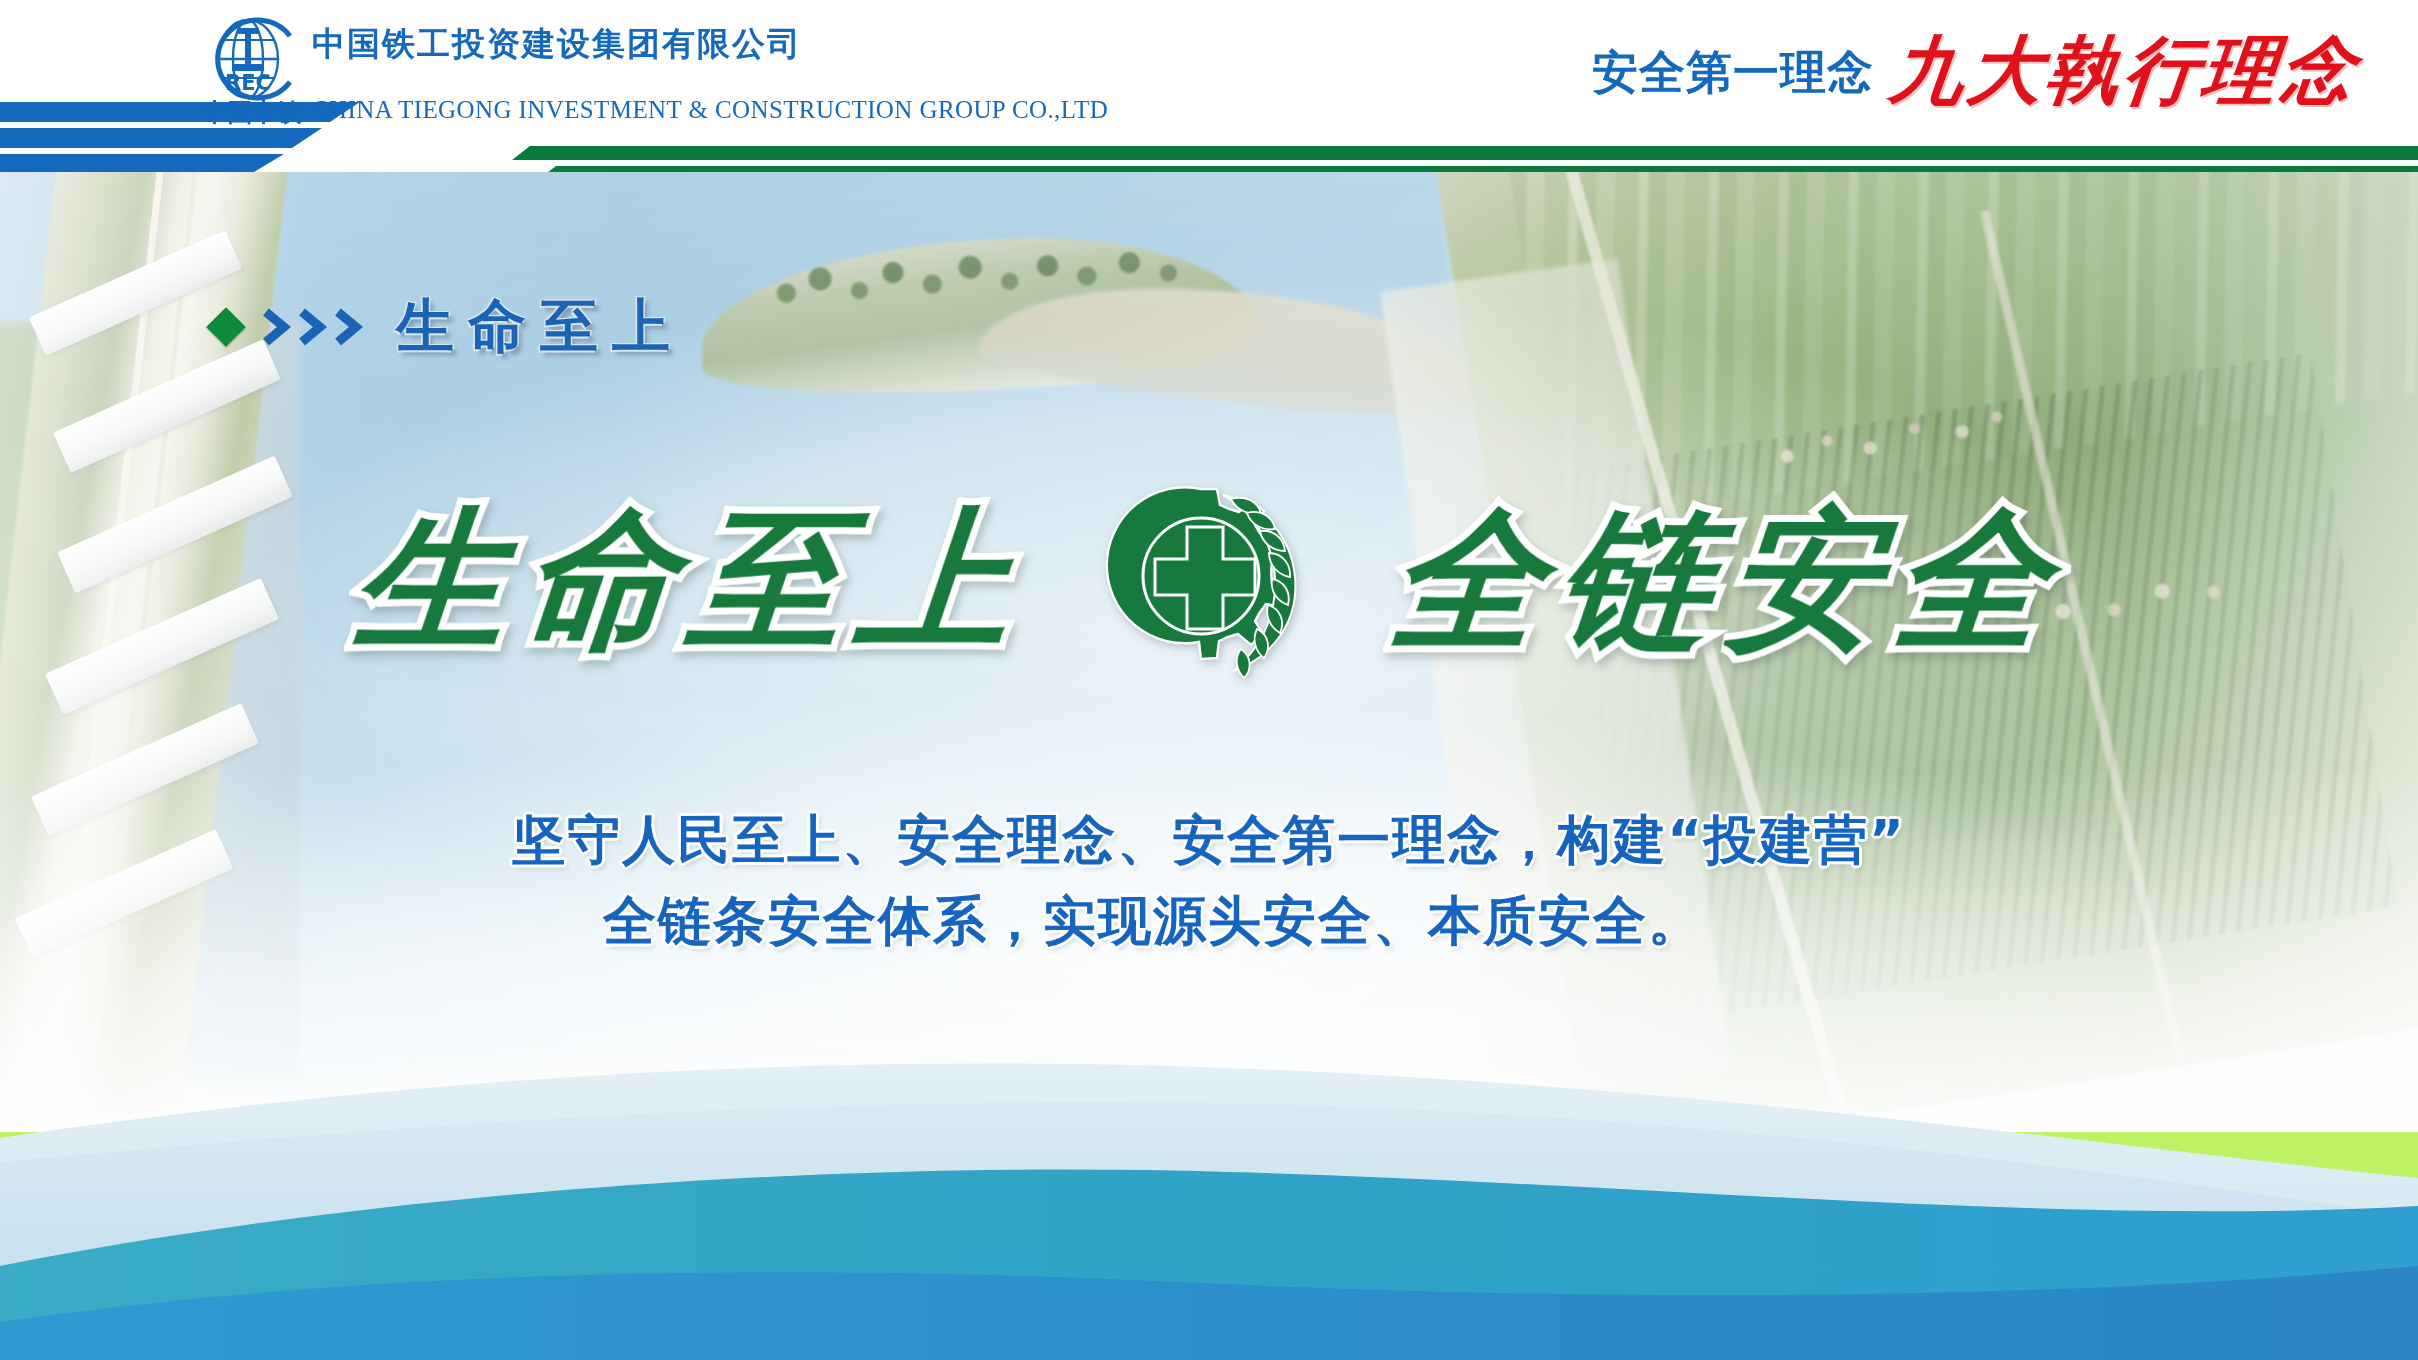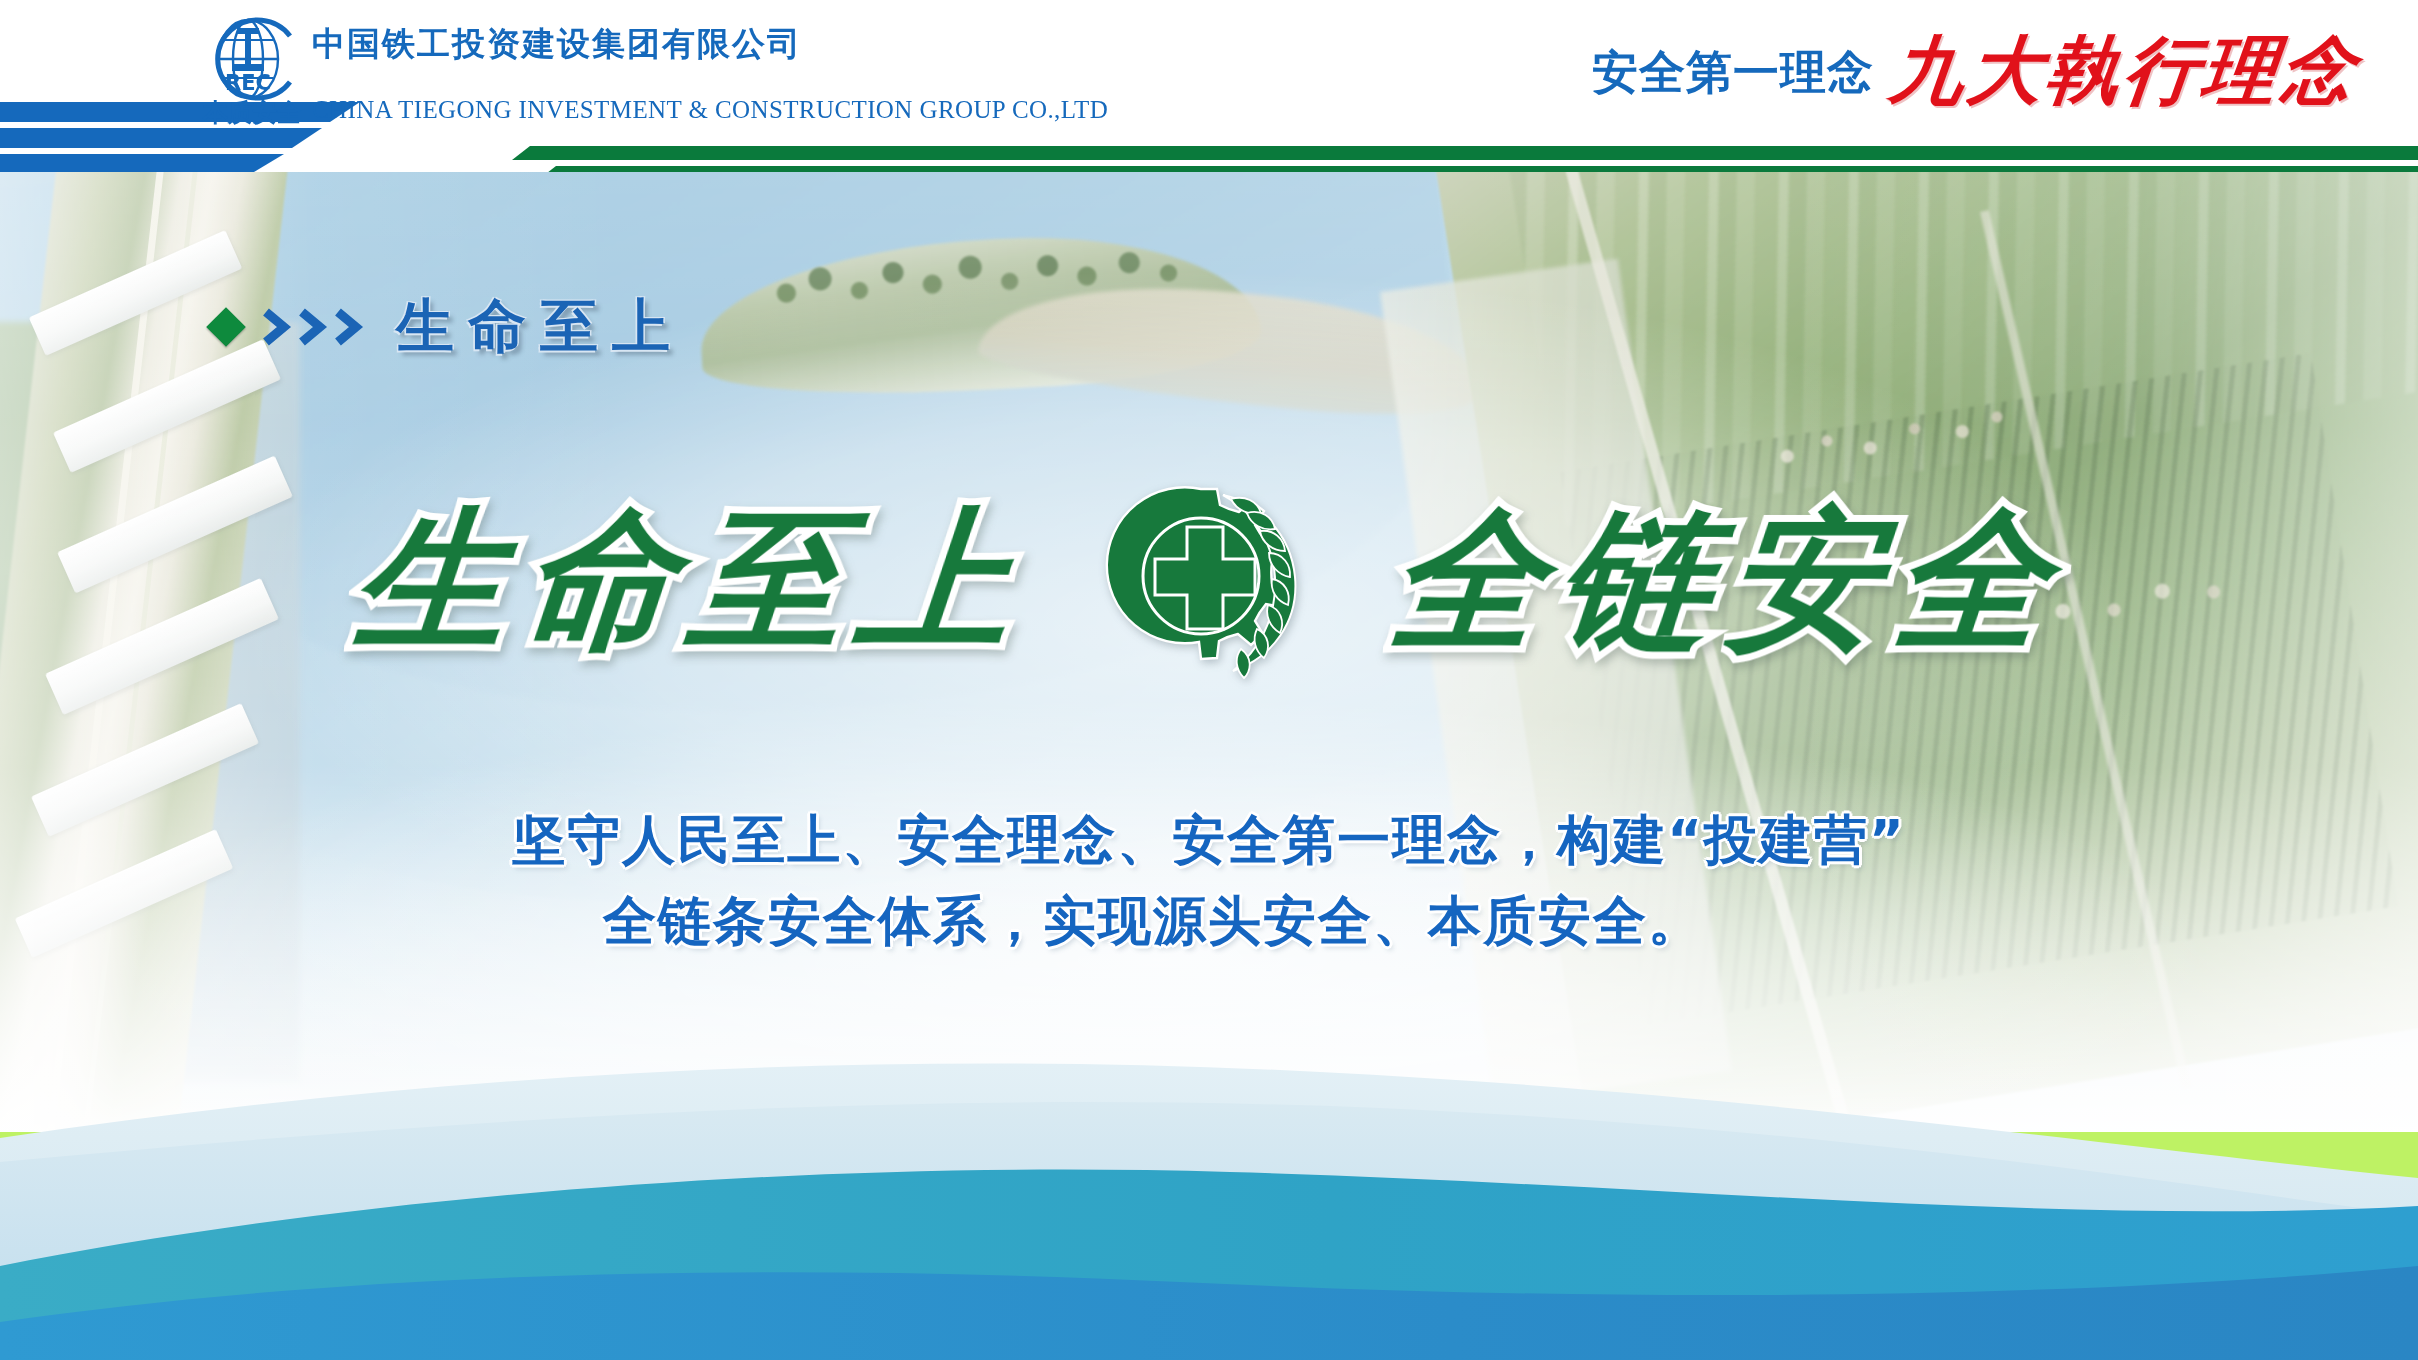--- a/index.html
+++ b/index.html
@@ -371,21 +371,21 @@
         <ellipse cx="44" cy="43" rx="30" ry="39" fill="none" stroke="#1569BC" stroke-width="2.4"></ellipse>
         <ellipse cx="44" cy="43" rx="15" ry="39" fill="none" stroke="#1569BC" stroke-width="2.4"></ellipse>
         <line x1="14" y1="43" x2="74" y2="43" stroke="#1569BC" stroke-width="2.4"></line>
         <line x1="19" y1="24" x2="69" y2="24" stroke="#1569BC" stroke-width="2"></line>
         <line x1="19" y1="62" x2="69" y2="62" stroke="#1569BC" stroke-width="2"></line>
         <rect x="33" y="12" width="22" height="6" fill="#1569BC"></rect>
         <rect x="41" y="16" width="6" height="34" fill="#1569BC"></rect>
         <rect x="28" y="48" width="32" height="7" fill="#1569BC"></rect>
         <text x="44" y="74" font-family="DejaVu Sans, sans-serif" font-size="21" font-weight="bold" fill="#1569BC" text-anchor="middle">REC</text>
       </svg>
-      <div class="logo-sub">本质安全</div>
+      <div class="logo-sub">中国中铁</div>
     </div>
 
     <div class="co-cn">中国铁工投资建设集团有限公司</div>
     <div class="co-en">CHINA TIEGONG INVESTMENT &amp; CONSTRUCTION GROUP CO.,LTD</div>
 
     <div class="hdr-right-cn">安全第一理念</div>
     <div class="hdr-right-red">九大執行理念</div>
   </div>
 
   <div class="sec-title">

